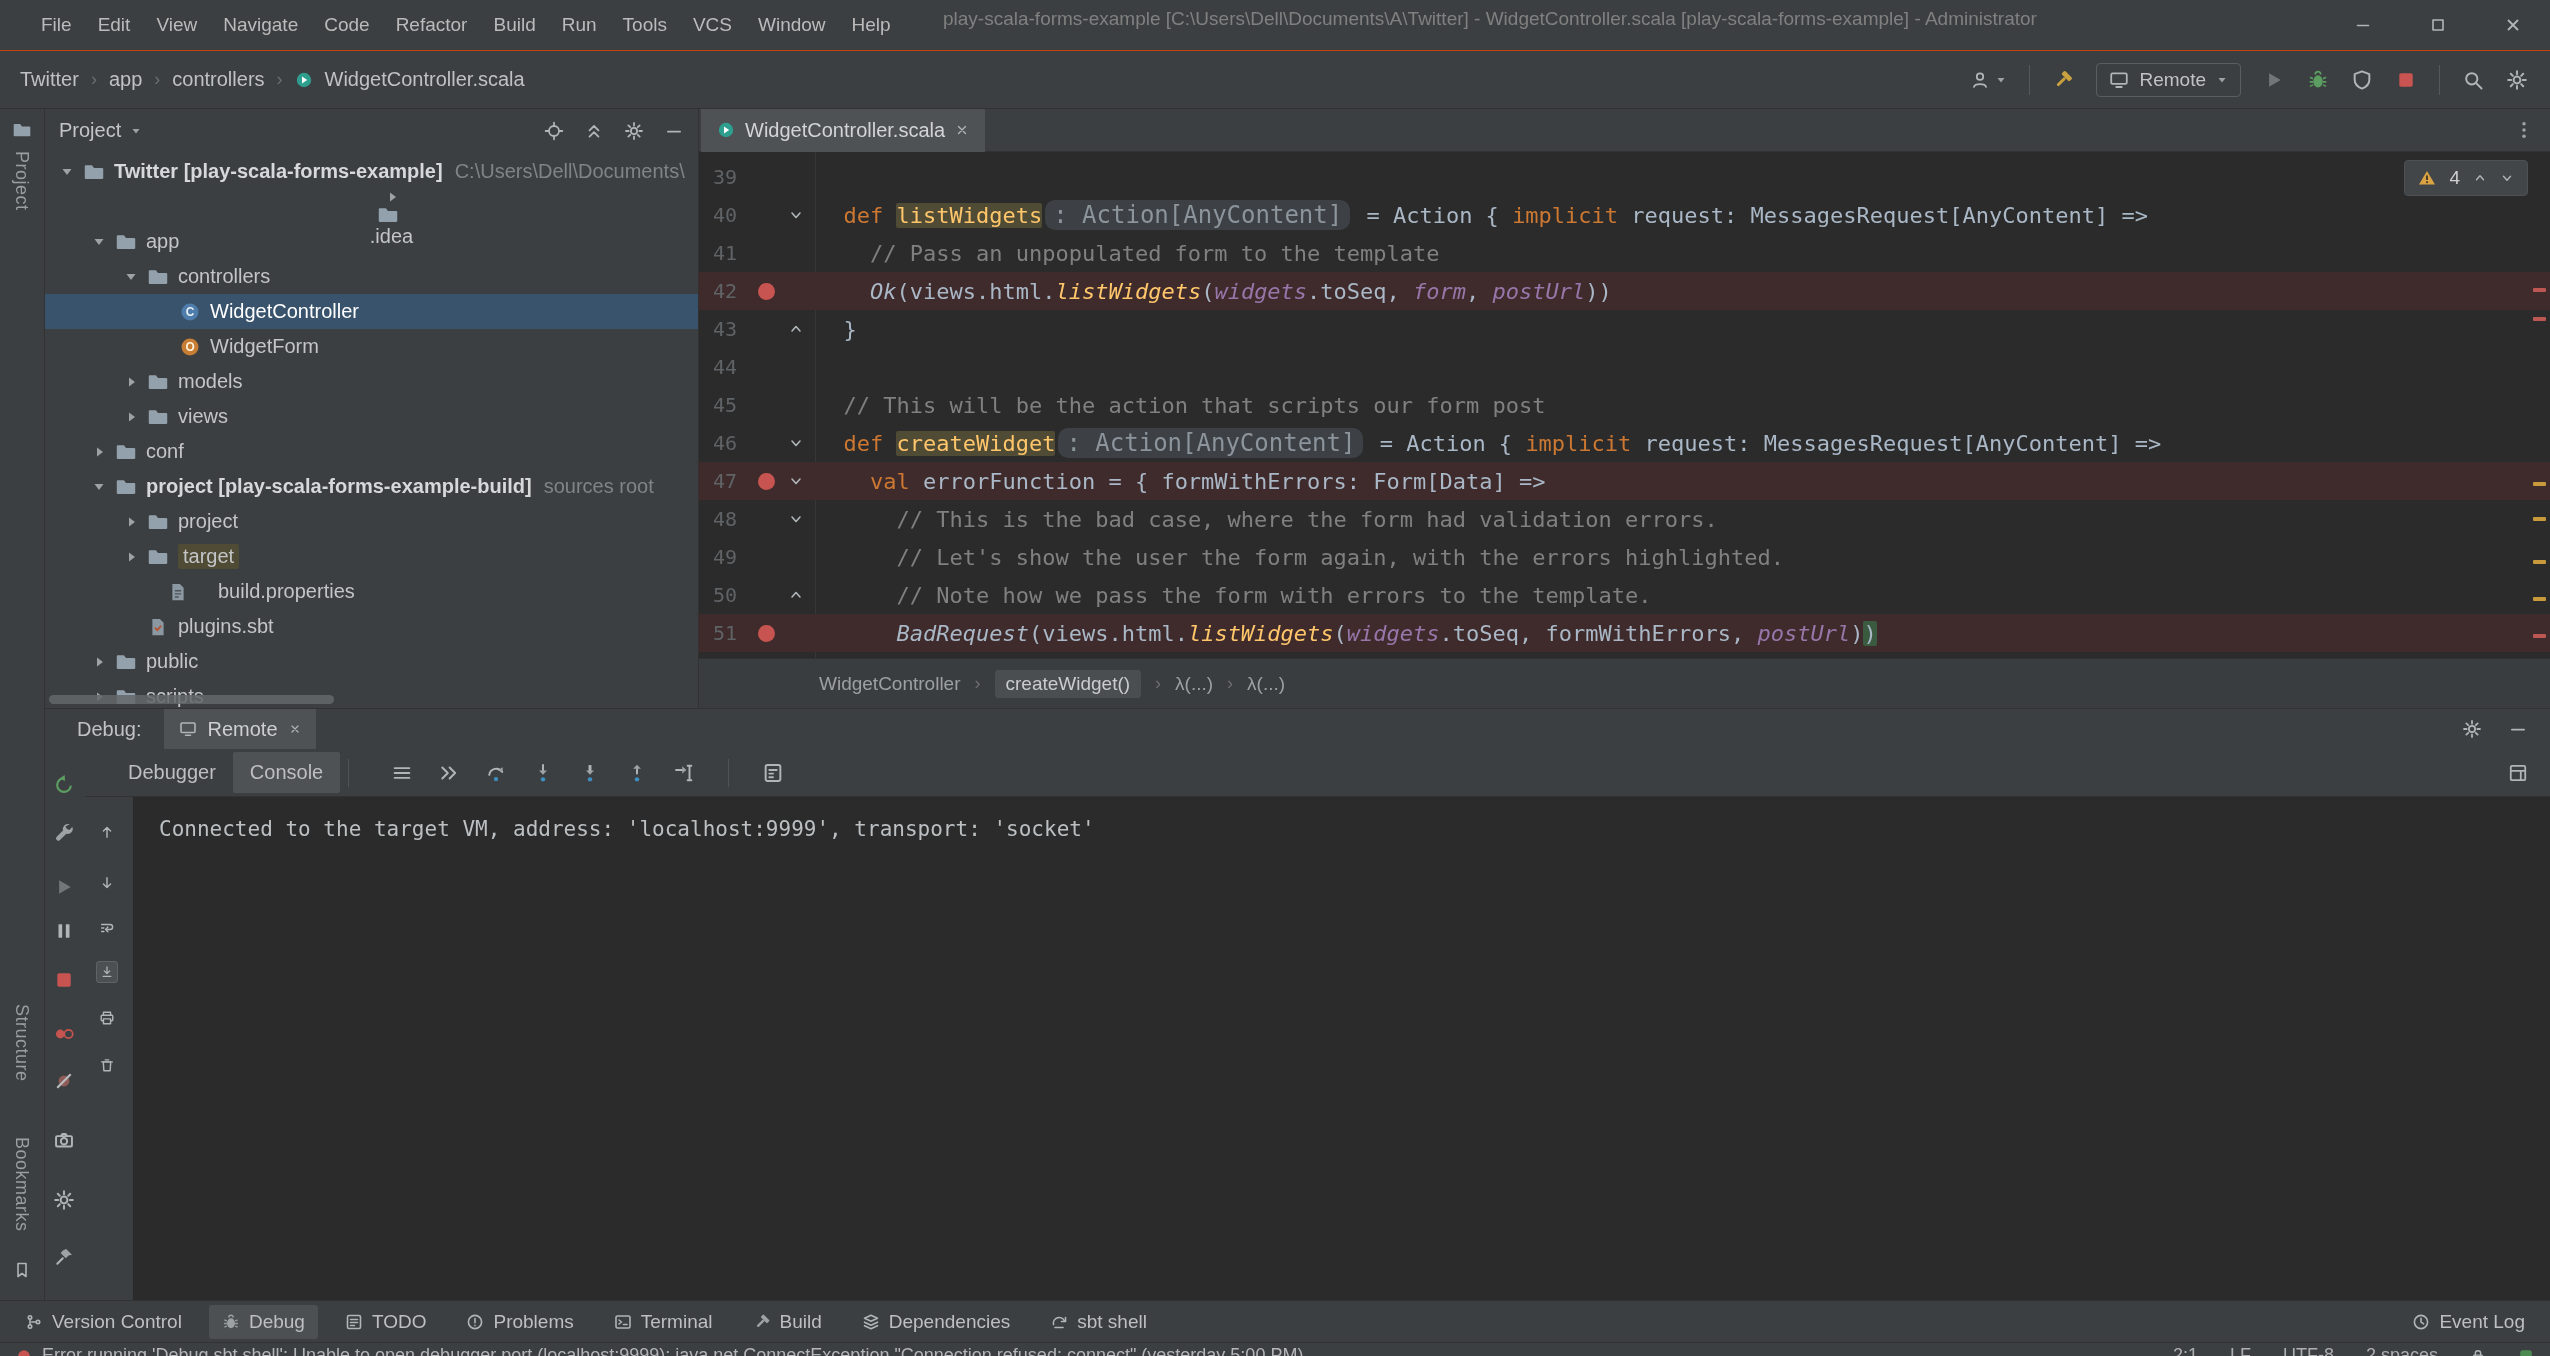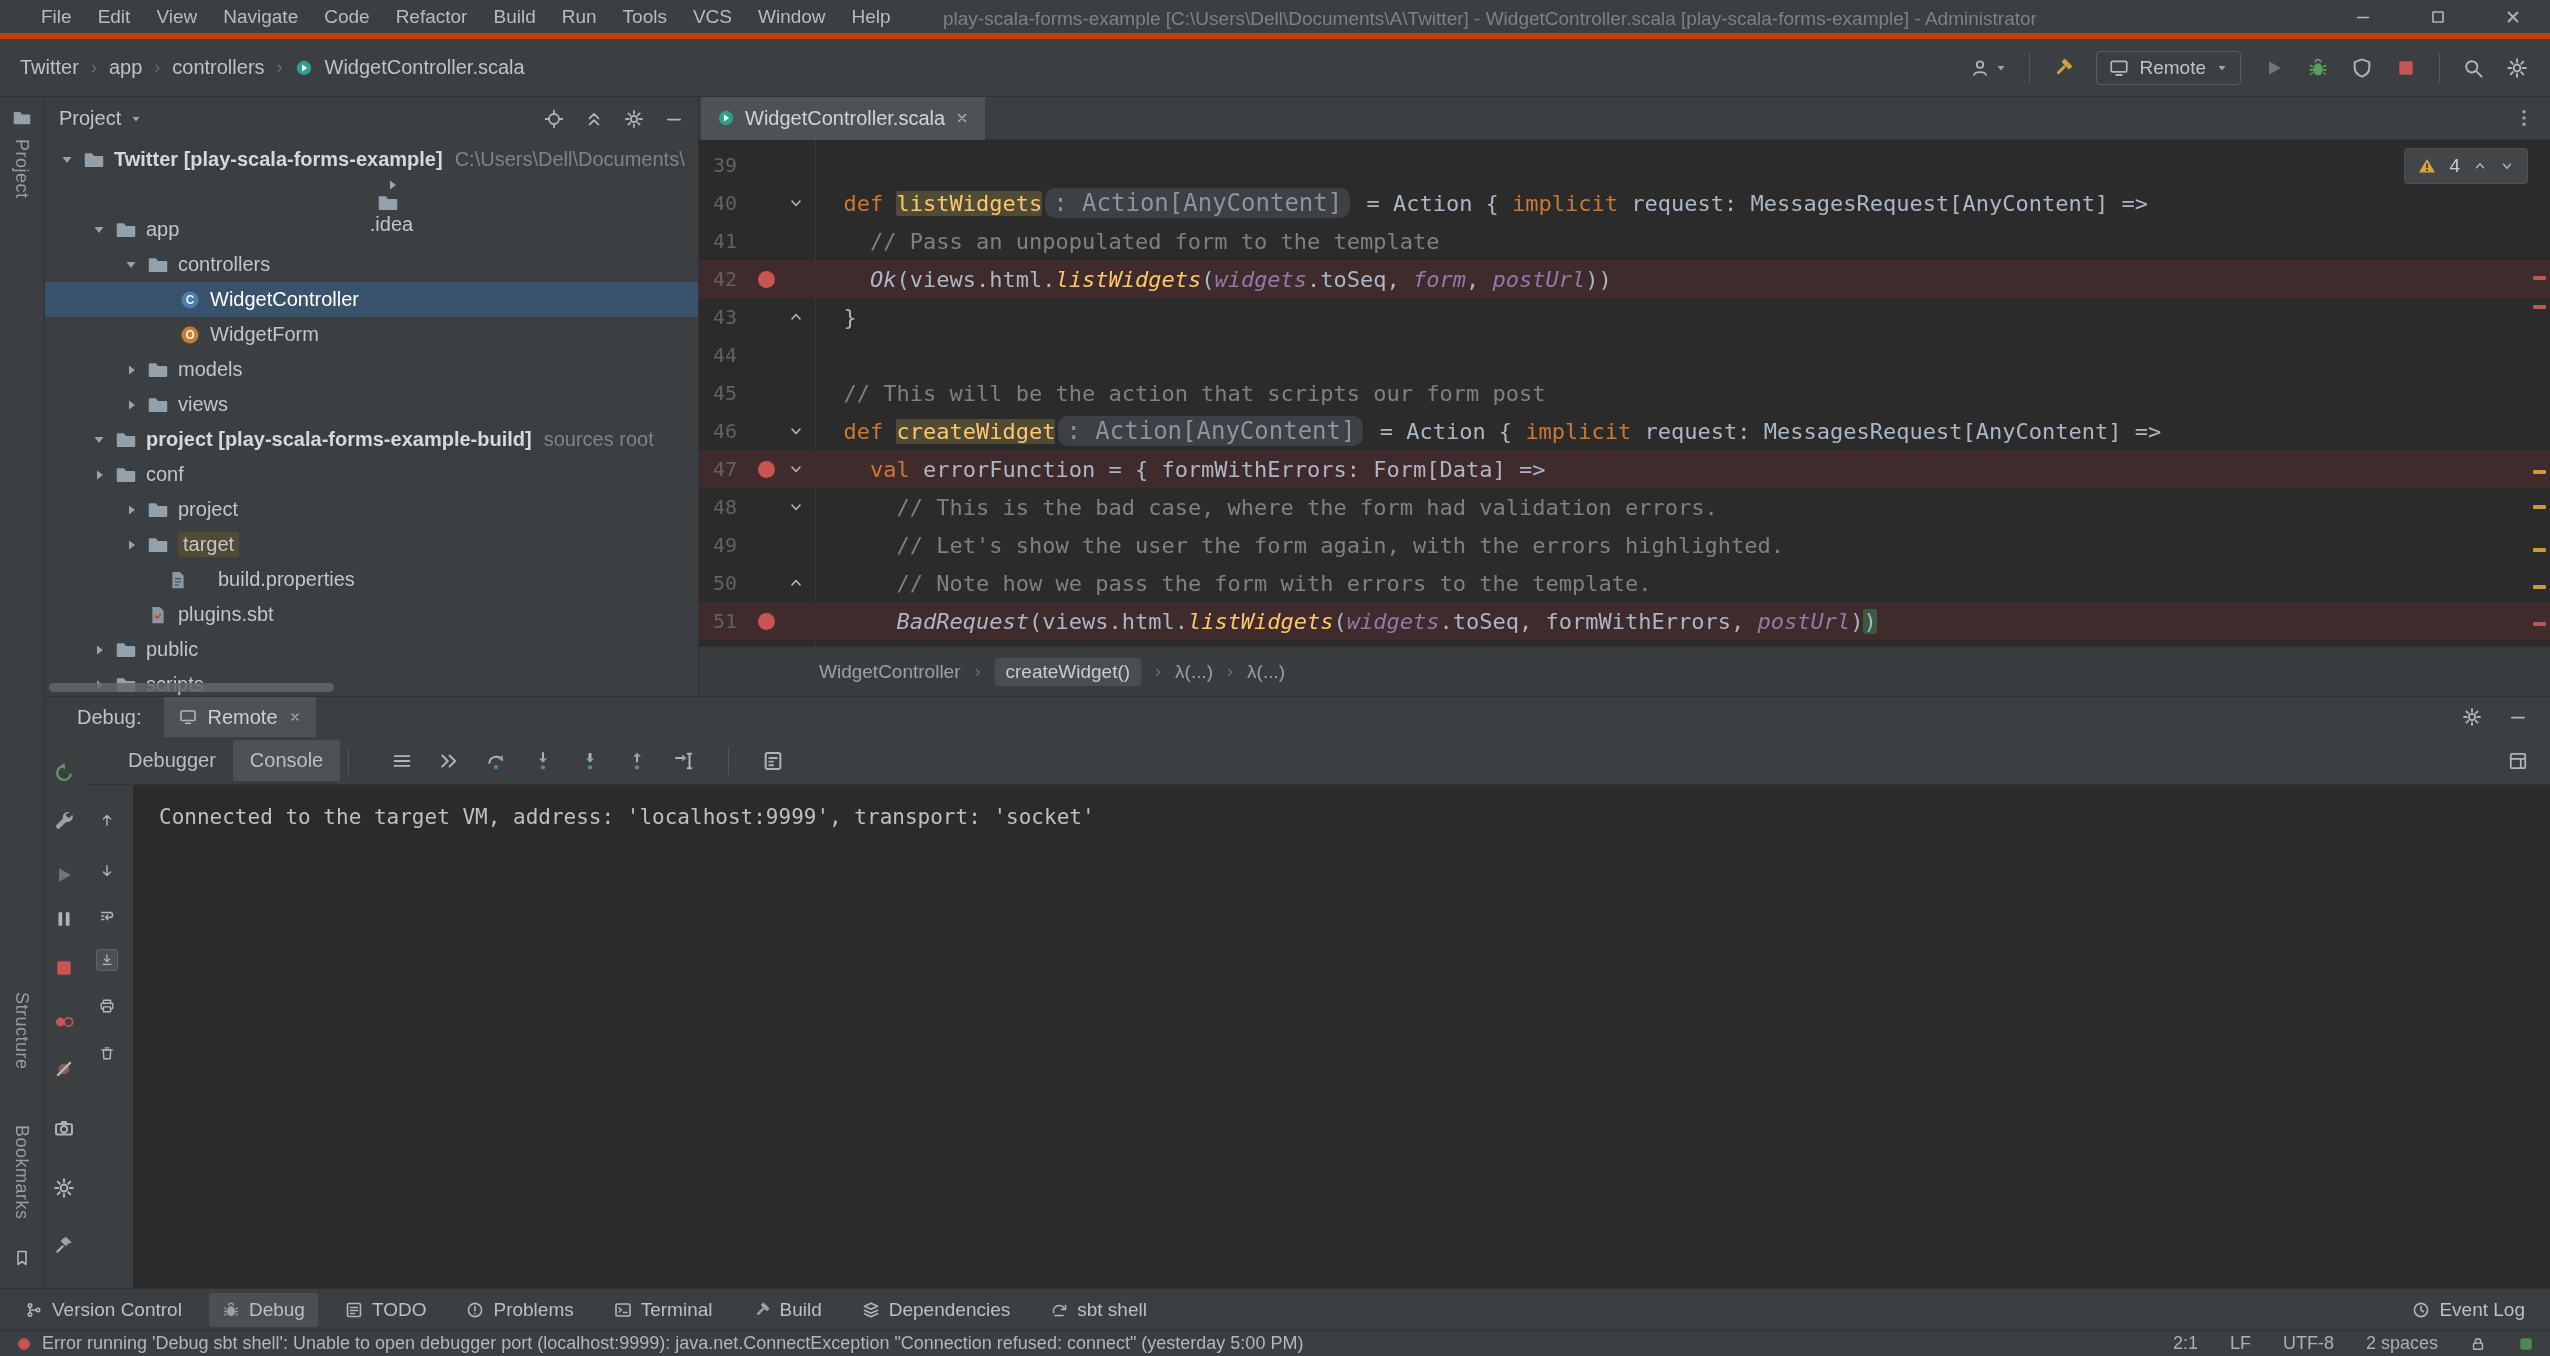--- a/index.html
+++ b/index.html
@@ -7,21 +7,21 @@
   #app{position:relative;width:2550px;height:1356px;background:#3c3f41;color:#bbbbbb;overflow:hidden;font-family:"Liberation Sans",sans-serif}
   .mono{font-family:"DejaVu Sans Mono",monospace}
   .svgicon{display:inline-block;width:20px;height:20px;flex:none}
   .svgicon svg{width:100%;height:100%;display:block}
   .i12{width:12px;height:12px}.i14{width:14px;height:14px}.i16{width:16px;height:16px}
   .i18{width:18px;height:18px}.i20{width:20px;height:20px}.i22{width:22px;height:22px}
   .vsep{width:1px;height:30px;background:#555859}
   .vsep2{width:1px;height:28px;background:#515456;margin:0 8px}
 
   
-  #titlebar{height:39px;display:flex;background:#3c3f41;border-bottom:6px solid #c2410c;position:relative}
+  #titlebar{height:51px;display:flex;background:#3c3f41;border-bottom:1px solid #c2410c;position:relative}
   #menubar{display:flex;align-items:center;padding-left:28px}
   .menu-item{padding:0 13px;font-size:19px;color:#bbbbbb;line-height:38px}
   #wintitle{position:absolute;left:943px;top:0;line-height:38px;color:#808080;font-size:19px;white-space:nowrap}
   #wincontrols{margin-left:auto;display:flex;height:100%}
   .win-btn{width:75px;height:100%;display:flex;align-items:center;justify-content:center}
 
   
   #navbar{height:58px;display:flex;align-items:center;background:#3c3f41;border-bottom:1px solid #323232;padding:0 20px}
   #crumbs{display:flex;align-items:center;gap:12px;font-size:20px;color:#bfc1c3}
   .crumb-sep{color:#6c6e70;font-size:18px}
@@ -448,50 +448,50 @@
                       <path d="M1.5 2h5.6l1.9 2.4h7.5c.4 0 .8.3.8.8v8.3c0 .4-.3.8-.8.8h-15c-.4 0-.8-.3-.8-.8V2.8c0-.4.3-.8.8-.8z" fill="#93A1AC"></path>
                     </svg>
                   </span>
                 </span>
                 <span class="tree-label">views</span>
               </div>
               <div class="tree-row" style="padding-left: 40px;">
                 <span class="chev">
                   <span class="svgicon i16">
                     <svg viewBox="0 0 16 16">
+                      <path d="M6 3.5v9L12 8z" fill="#9DA2A6"></path>
+                    </svg>
+                  </span>
+                </span>
+                <span class="tree-icon">
+                  <span class="svgicon i20">
+                    <svg viewBox="0 0 18 16">
+                      <path d="M1.5 2h5.6l1.9 2.4h7.5c.4 0 .8.3.8.8v8.3c0 .4-.3.8-.8.8h-15c-.4 0-.8-.3-.8-.8V2.8c0-.4.3-.8.8-.8z" fill="#93A1AC"></path>
+                    </svg>
+                  </span>
+                </span>
+                <span class="tree-label">conf</span>
+              </div>
+              <div class="tree-row" style="padding-left: 40px;">
+                <span class="chev">
+                  <span class="svgicon i16">
+                    <svg viewBox="0 0 16 16">
                       <path d="M3.5 5h9L8 11z" fill="#9DA2A6"></path>
                     </svg>
                   </span>
                 </span>
                 <span class="tree-icon">
                   <span class="svgicon i20">
                     <svg viewBox="0 0 18 16">
                       <path d="M1.5 2h5.6l1.9 2.4h7.5c.4 0 .8.3.8.8v8.3c0 .4-.3.8-.8.8h-15c-.4 0-.8-.3-.8-.8V2.8c0-.4.3-.8.8-.8z" fill="#93A1AC"></path>
                     </svg>
                   </span>
                 </span>
                 <span class="tree-label bold">project [play-scala-forms-example-build]</span>
                 <span class="tree-suffix">sources root</span>
-              </div>
-              <div class="tree-row" style="padding-left: 40px;">
-                <span class="chev">
-                  <span class="svgicon i16">
-                    <svg viewBox="0 0 16 16">
-                      <path d="M6 3.5v9L12 8z" fill="#9DA2A6"></path>
-                    </svg>
-                  </span>
-                </span>
-                <span class="tree-icon">
-                  <span class="svgicon i20">
-                    <svg viewBox="0 0 18 16">
-                      <path d="M1.5 2h5.6l1.9 2.4h7.5c.4 0 .8.3.8.8v8.3c0 .4-.3.8-.8.8h-15c-.4 0-.8-.3-.8-.8V2.8c0-.4.3-.8.8-.8z" fill="#93A1AC"></path>
-                    </svg>
-                  </span>
-                </span>
-                <span class="tree-label">conf</span>
               </div>
               <div class="tree-row" style="padding-left: 72px;">
                 <span class="chev">
                   <span class="svgicon i16">
                     <svg viewBox="0 0 16 16">
                       <path d="M6 3.5v9L12 8z" fill="#9DA2A6"></path>
                     </svg>
                   </span>
                 </span>
                 <span class="tree-icon">

